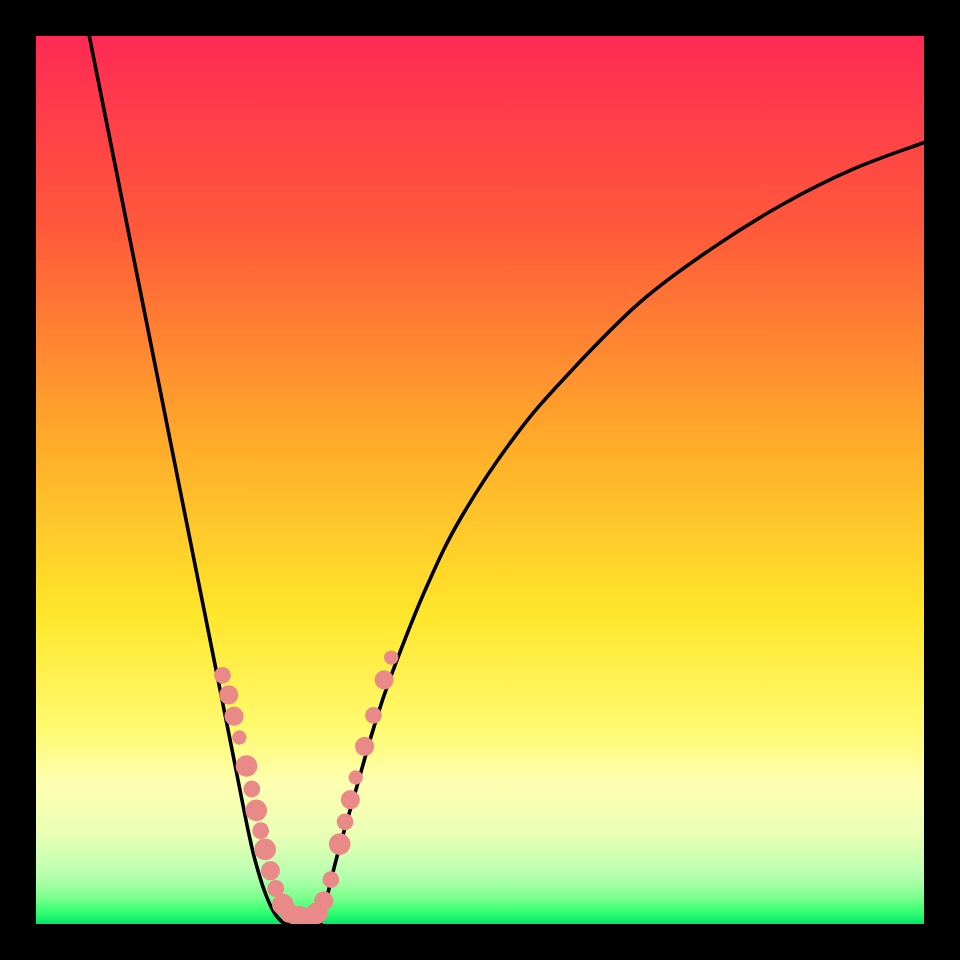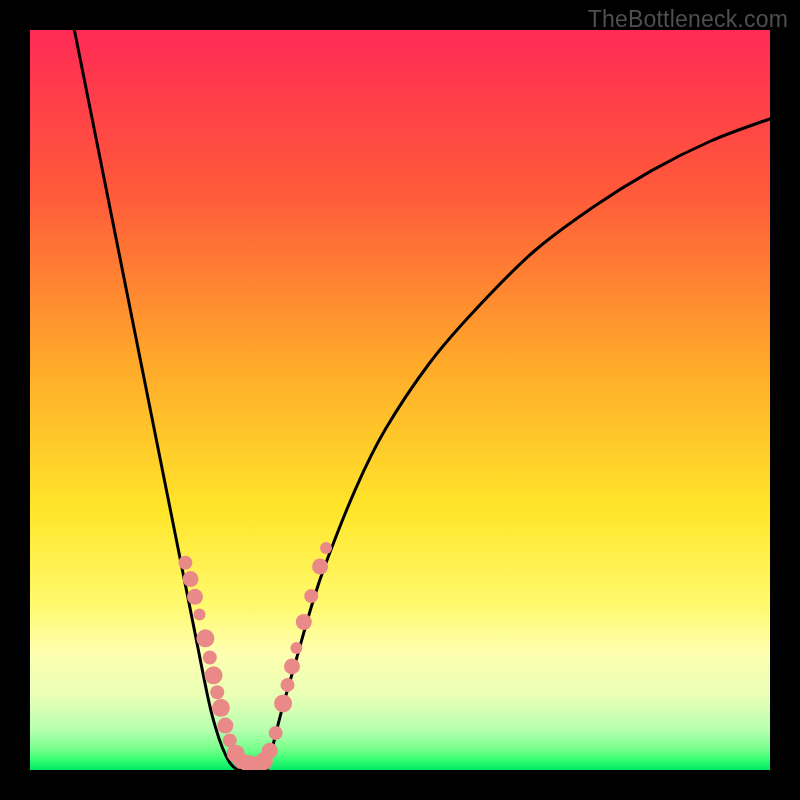--- a/index.html
+++ b/index.html
@@ -83,14 +83,13 @@
           <circle cx="257.52" cy="654.9" r="7" fill="#e98a88"></circle>
           <circle cx="261.96" cy="636.4" r="8" fill="#e98a88"></circle>
           <circle cx="266.4" cy="617.9" r="6" fill="#e98a88"></circle>
           <circle cx="273.8" cy="592" r="8" fill="#e98a88"></circle>
           <circle cx="281.2" cy="566.1" r="7" fill="#e98a88"></circle>
           <circle cx="290.08" cy="536.5" r="8" fill="#e98a88"></circle>
           <circle cx="296" cy="518" r="6" fill="#e98a88"></circle>
         </g>
       </svg>
   </div>
-  <div class="watermark">TheBottleneck.com</div>
 </div>
 
 </body></html>

